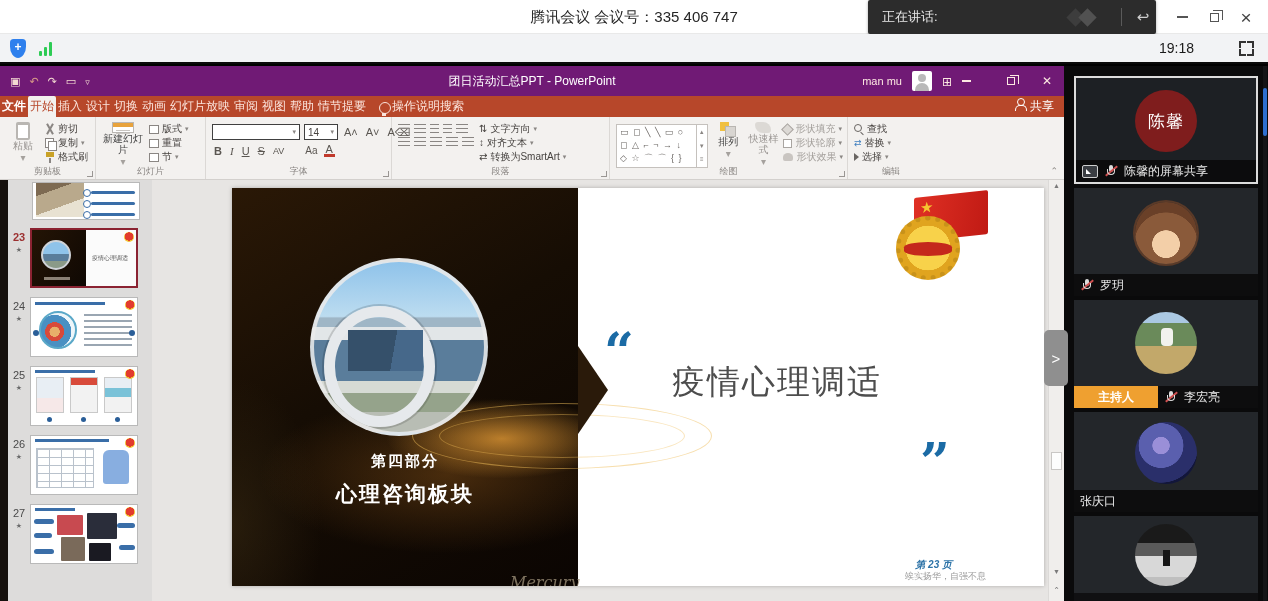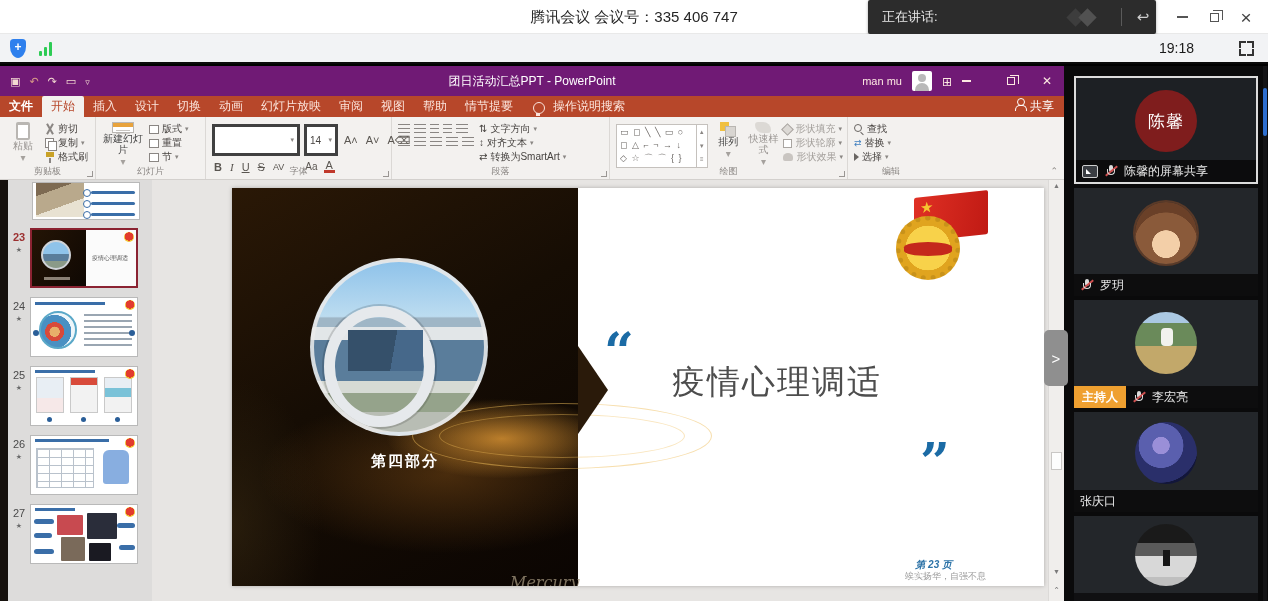--- a/index.html
+++ b/index.html
@@ -59,21 +59,21 @@
   .avatar-ico::before{content:"";position:absolute;left:6px;top:3px;width:8px;height:8px;border-radius:50%;background:#b9b9b9;}
   .avatar-ico::after{content:"";position:absolute;left:3px;bottom:0;width:14px;height:8px;border-radius:7px 7px 0 0;background:#b9b9b9;}
   .ribbonopt-ico::before{content:"⊞";font-size:12px;color:#fde9e2;}
   .pwc{width:26px;text-align:center;font-size:12px;color:#fde9e2;cursor:pointer;}
   .pwc.mini i{display:inline-block;width:9px;height:2px;background:#fde9e2;vertical-align:middle;}
   .pwc.maxi i{display:inline-block;position:relative;width:8px;height:8px;border:1px solid #fde9e2;}
   .pwc.maxi i::before{content:"";position:absolute;left:2px;top:-3px;width:8px;height:8px;border:1px solid #fde9e2;border-bottom:none;border-left:none;}
   .pwc.closi::before{content:"✕";font-size:12px;}
 
   .ppt-tabs{height:21px;background:#b7472a;display:flex;align-items:flex-end;position:relative;flex:none;}
-  .tab{height:21px;line-height:21px;padding:0 9px;font-size:12px;color:#fbe4dc;cursor:pointer;white-space:nowrap;}
+  .tab{height:21px;line-height:21px;padding:0 2px;font-size:12px;color:#fbe4dc;cursor:pointer;white-space:nowrap;}
   .tab.file{font-weight:bold;color:#fff;}
   .tab.active{background:#f3f1ef;color:#b7472a;border-radius:2px 2px 0 0;}
   .bulb-ico{width:12px;height:18px;position:relative;margin-left:10px;cursor:pointer;}
   .bulb-ico::before{content:"";position:absolute;left:1px;top:3px;width:10px;height:10px;border:1px solid #fbe4dc;border-radius:50%;}
   .bulb-ico::after{content:"";position:absolute;left:4px;bottom:1px;width:4px;height:3px;background:#fbe4dc;}
   .share{position:absolute;right:10px;bottom:2px;display:flex;gap:4px;color:#fff;font-size:12px;cursor:pointer;}
   .person-ico{width:12px;height:13px;position:relative;display:inline-block;}
   .person-ico::before{content:"";position:absolute;left:3px;top:0;width:6px;height:6px;border:1px solid #fff;border-radius:50%;}
   .person-ico::after{content:"";position:absolute;left:1px;bottom:0;width:10px;height:5px;border:1px solid #fff;border-bottom:none;border-radius:5px 5px 0 0;}
 
@@ -99,21 +99,21 @@
   .ic-copy::after{content:"";position:absolute;left:3px;top:3px;width:7px;height:8px;border:1px solid #8a8683;background:#fff;}
   .ic-brush{width:10px;height:11px;position:relative;}
   .ic-brush::before{content:"";position:absolute;left:1px;top:0;width:8px;height:5px;background:#c9a227;}
   .ic-brush::after{content:"";position:absolute;left:4px;bottom:0;width:2px;height:5px;background:#8a8683;}
   .ic-newslide{width:22px;height:17px;background:#fff;border:1px solid #b9b6b2;position:relative;}
   .ic-newslide::before{content:"";position:absolute;left:0;top:0;right:0;height:4px;background:#e8a33d;}
   .ic-newslide::after{content:"";position:absolute;left:3px;top:7px;width:14px;height:1px;background:#c9c5c1;box-shadow:0 3px 0 #c9c5c1;}
   .ic-sq{width:10px;height:9px;border:1px solid #8a8683;background:#fff;}
   .fontrow{display:flex;flex-direction:column;gap:4px;padding-top:4px;}
   .frow{display:flex;align-items:center;gap:4px;}
-  .combobox{height:32px;border:3px solid #404040;background:#fff;display:flex;align-items:center;justify-content:space-between;padding:0 3px;font-size:10px;color:#474340;cursor:pointer;}
+  .combobox{height:16px;border:1px solid #404040;background:#fff;display:flex;align-items:center;justify-content:space-between;padding:0 3px;font-size:10px;color:#474340;cursor:pointer;}
   .combobox .car{font-size:7px;color:#8a8683;}
   .fname{width:88px;}
   .fsize{width:34px;}
   .fbtn{font-size:11px;color:#5a5651;cursor:pointer;padding:0 2px;}
   .fbtn.b{font-weight:bold;}
   .fbtn.i{font-style:italic;font-family:"Liberation Serif","DejaVu Serif",serif;}
   .fbtn.u{text-decoration:underline;}
   .fbtn.s{text-decoration:line-through;}
   .fbtn.red{border-bottom:3px solid #c0392b;line-height:10px;}
   .parrow{display:flex;flex-direction:column;gap:4px;padding-top:4px;}
@@ -240,21 +240,21 @@
   .avatarc{position:absolute;left:50%;transform:translateX(-50%);border-radius:50%;}
   .av-blue{top:12px;width:62px;height:62px;background:#7f1d1d;color:#fff;font-size:17px;display:flex;align-items:center;justify-content:center;letter-spacing:1px;}
   .av-anime{top:14px;width:62px;height:62px;background:radial-gradient(circle at 50% 68%,#f3cfa8 0 26%,#8a5a3a 27% 60%,#6a4028 61%);box-shadow:0 0 0 2px #5a3a28;}
   .av-field{top:12px;width:62px;height:62px;background:linear-gradient(180deg,#aac8e2 0 18%,#6a8a5a 18% 55%,#c2a86a 55%);}
   .av-field::before{content:"";position:absolute;left:26px;top:16px;width:12px;height:18px;background:#f2f2ee;border-radius:4px;}
   .av-galaxy{top:10px;width:62px;height:62px;background:radial-gradient(circle at 42% 38%,#9a8fd8 0 16%,#5a5fae 17% 42%,#2a2f6a 43% 70%,#12163a 71%);}
   .av-snow{top:8px;width:62px;height:62px;background:linear-gradient(180deg,#1a1a1a 0 30%,#5a5a5a 30% 52%,#d8d8d8 52% 86%,#bfbfbf 86%);}
   .av-snow::before{content:"";position:absolute;left:28px;top:26px;width:7px;height:16px;background:#151515;}
   .namebar{position:absolute;left:0;right:0;bottom:0;height:22px;background:rgba(8,8,8,.82);display:flex;align-items:center;gap:6px;padding-left:6px;color:#ececec;font-size:12px;}
   .namebar .nm{white-space:nowrap;overflow:hidden;}
-  .hostbadge{height:22px;display:flex;align-items:center;padding:0 8px;background:#efa030;color:#fff;font-size:12px;font-weight:bold;flex:none;margin-left:-6px;}
+  .hostbadge{height:22px;display:flex;align-items:center;padding:0 24px;background:#efa030;color:#fff;font-size:12px;font-weight:bold;flex:none;margin-left:-6px;}
   .micoff{position:relative;width:14px;height:14px;flex:none;}
   .micoff::before{content:"";position:absolute;left:5px;top:1px;width:4px;height:7px;background:#dcdcdc;border-radius:2px;}
   .micoff::after{content:"";position:absolute;left:3px;top:5px;width:6px;height:5px;border:1px solid #dcdcdc;border-top:none;border-radius:0 0 5px 5px;}
   .micoff i{position:absolute;left:0;top:6px;width:15px;height:2px;background:#d05050;transform:rotate(-40deg);}
   .shr-ico{position:relative;width:16px;height:13px;background:#3a3d42;border:1px solid #cfcfcf;border-radius:2px;flex:none;}
   .shr-ico::before{content:"";position:absolute;left:3px;top:3px;width:0;height:0;border-bottom:5px solid #fff;border-right:5px solid transparent;}
   .sb-scroll{position:absolute;right:1px;top:0;bottom:0;width:4px;background:#141416;}
   .sb-thumb{position:absolute;right:0;top:22px;width:4px;height:48px;background:#2e6fd0;border-radius:2px;cursor:grab;}
   .tile5cap{position:absolute;left:0;right:0;bottom:0;height:8px;background:#101012;}
 </style>
@@ -593,20 +593,21 @@
         </div>
       </div>
     </div>
 
     <div class="canvas">
       <div class="slide">
         <div class="dark-half">
           <span class="glow-rings"></span>
           <span class="building-circle"></span>
           <div class="part-label">第四部分</div>
+          <div class="part-title">心理咨询板块</div>
         </div>
         <span class="chevron"></span>
         <span class="watermark">Mercury</span>
         <span class="quote open" style="color:#1b6ba5;">“</span>
         <div class="slide-title">疫情心理调适</div>
         <span class="quote close" style="color:#1b6ba5;">”</span>
         <div class="emblem">
           <span class="flag"></span>
           <span class="gear"></span>
           <span class="band"></span>

